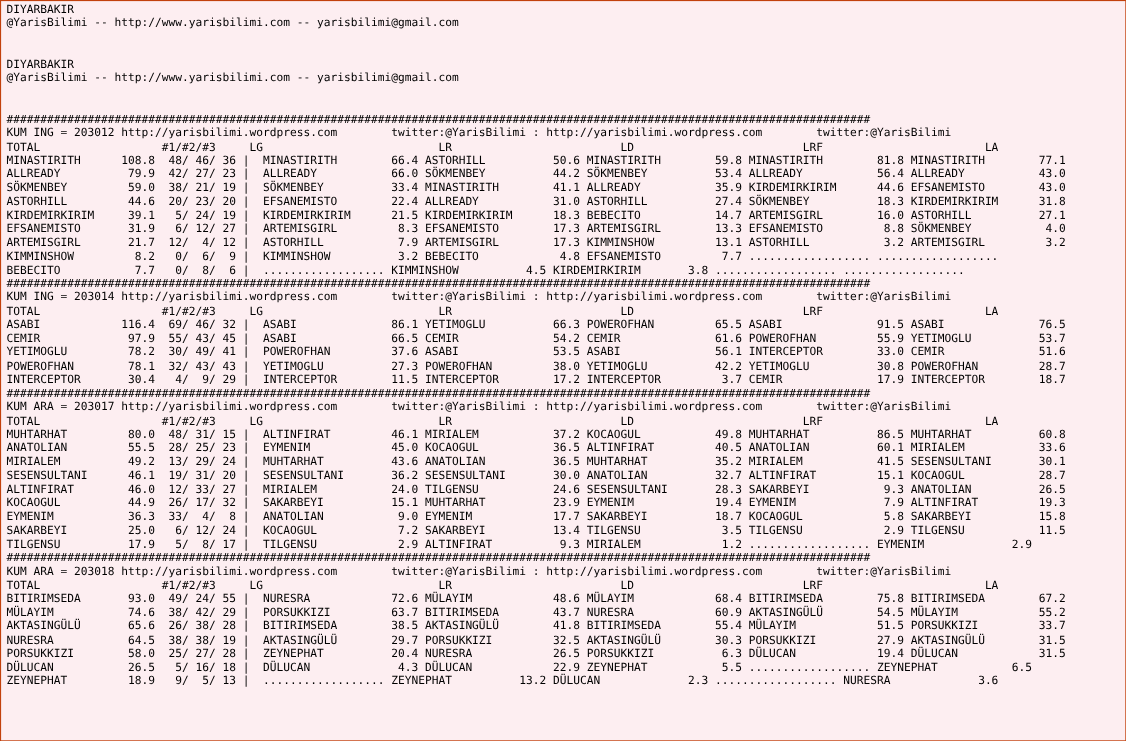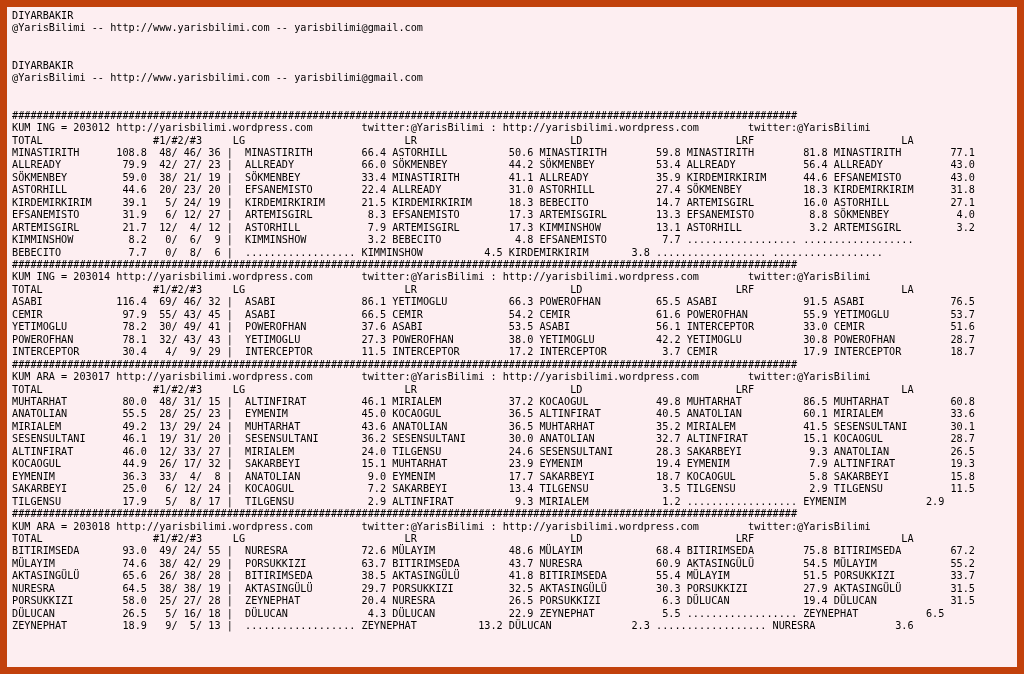--- a/index.html
+++ b/index.html
@@ -9,21 +9,21 @@
   }
   body {
     width: 1024px;
     height: 674px;
     font-family: "DejaVu Sans Mono", "Liberation Mono", monospace;
   }
   #page {
     width: 1024px;
     height: 674px;
     background: #fdeef1;
-    border: 7px solid #c2410c;
+    border: 1px solid #c2410c;
     box-sizing: border-box;
     padding: 3px 4px 0 5px;
     overflow: hidden;
     position: relative;
   }
   pre.block {
     margin: 0;
     padding: 0;
     font-family: "DejaVu Sans Mono", "Liberation Mono", monospace;
     font-size: 10.2px;

